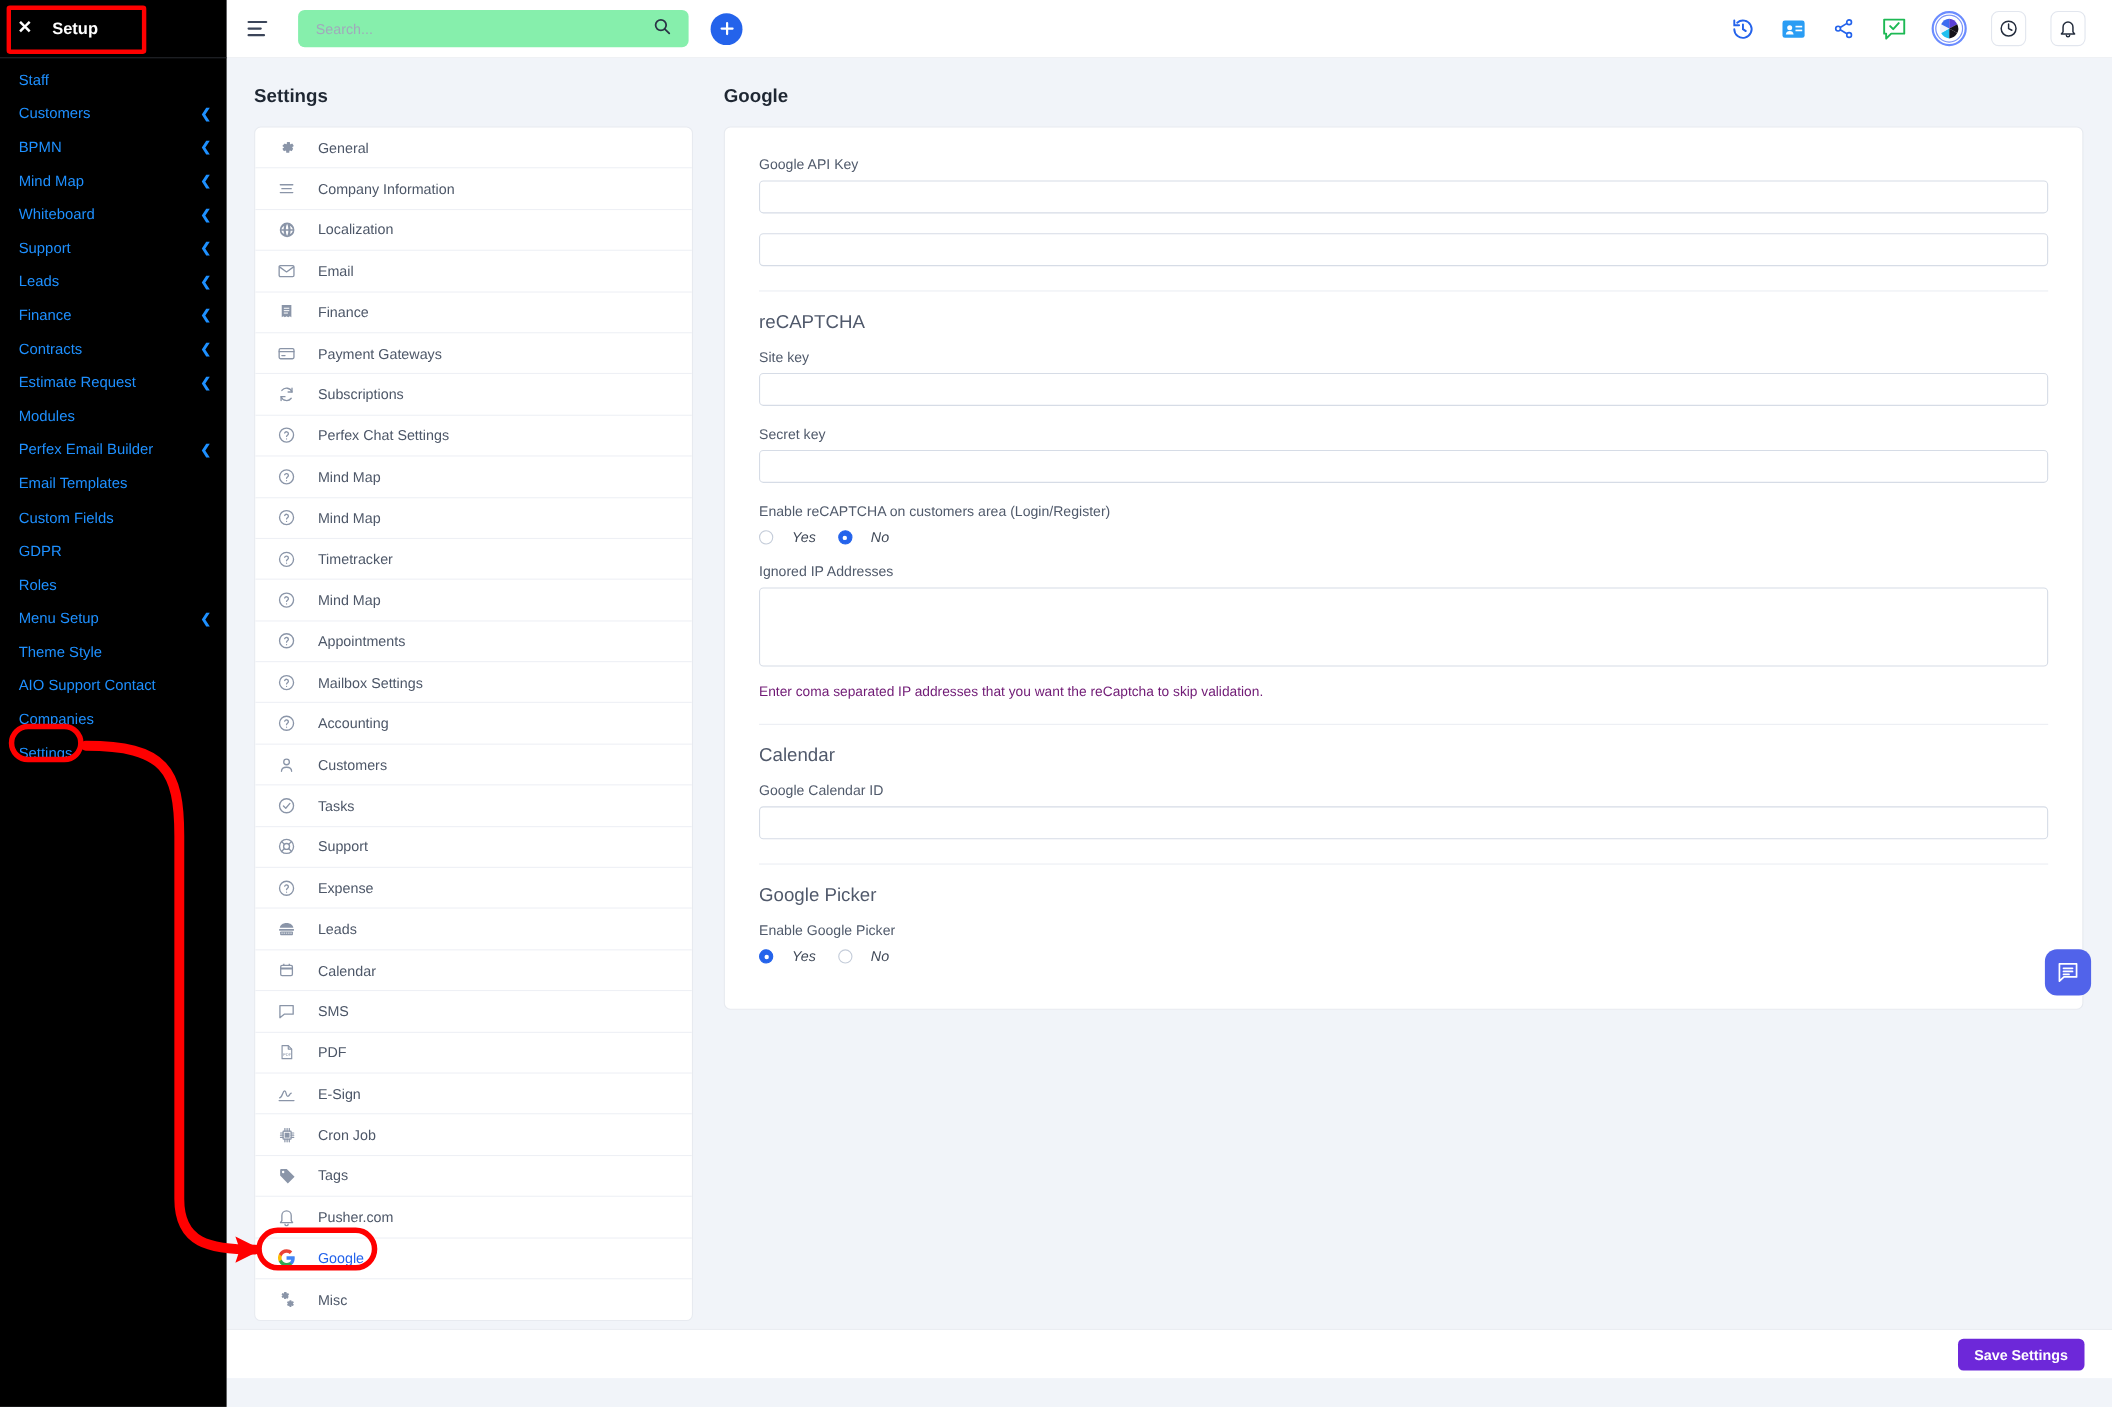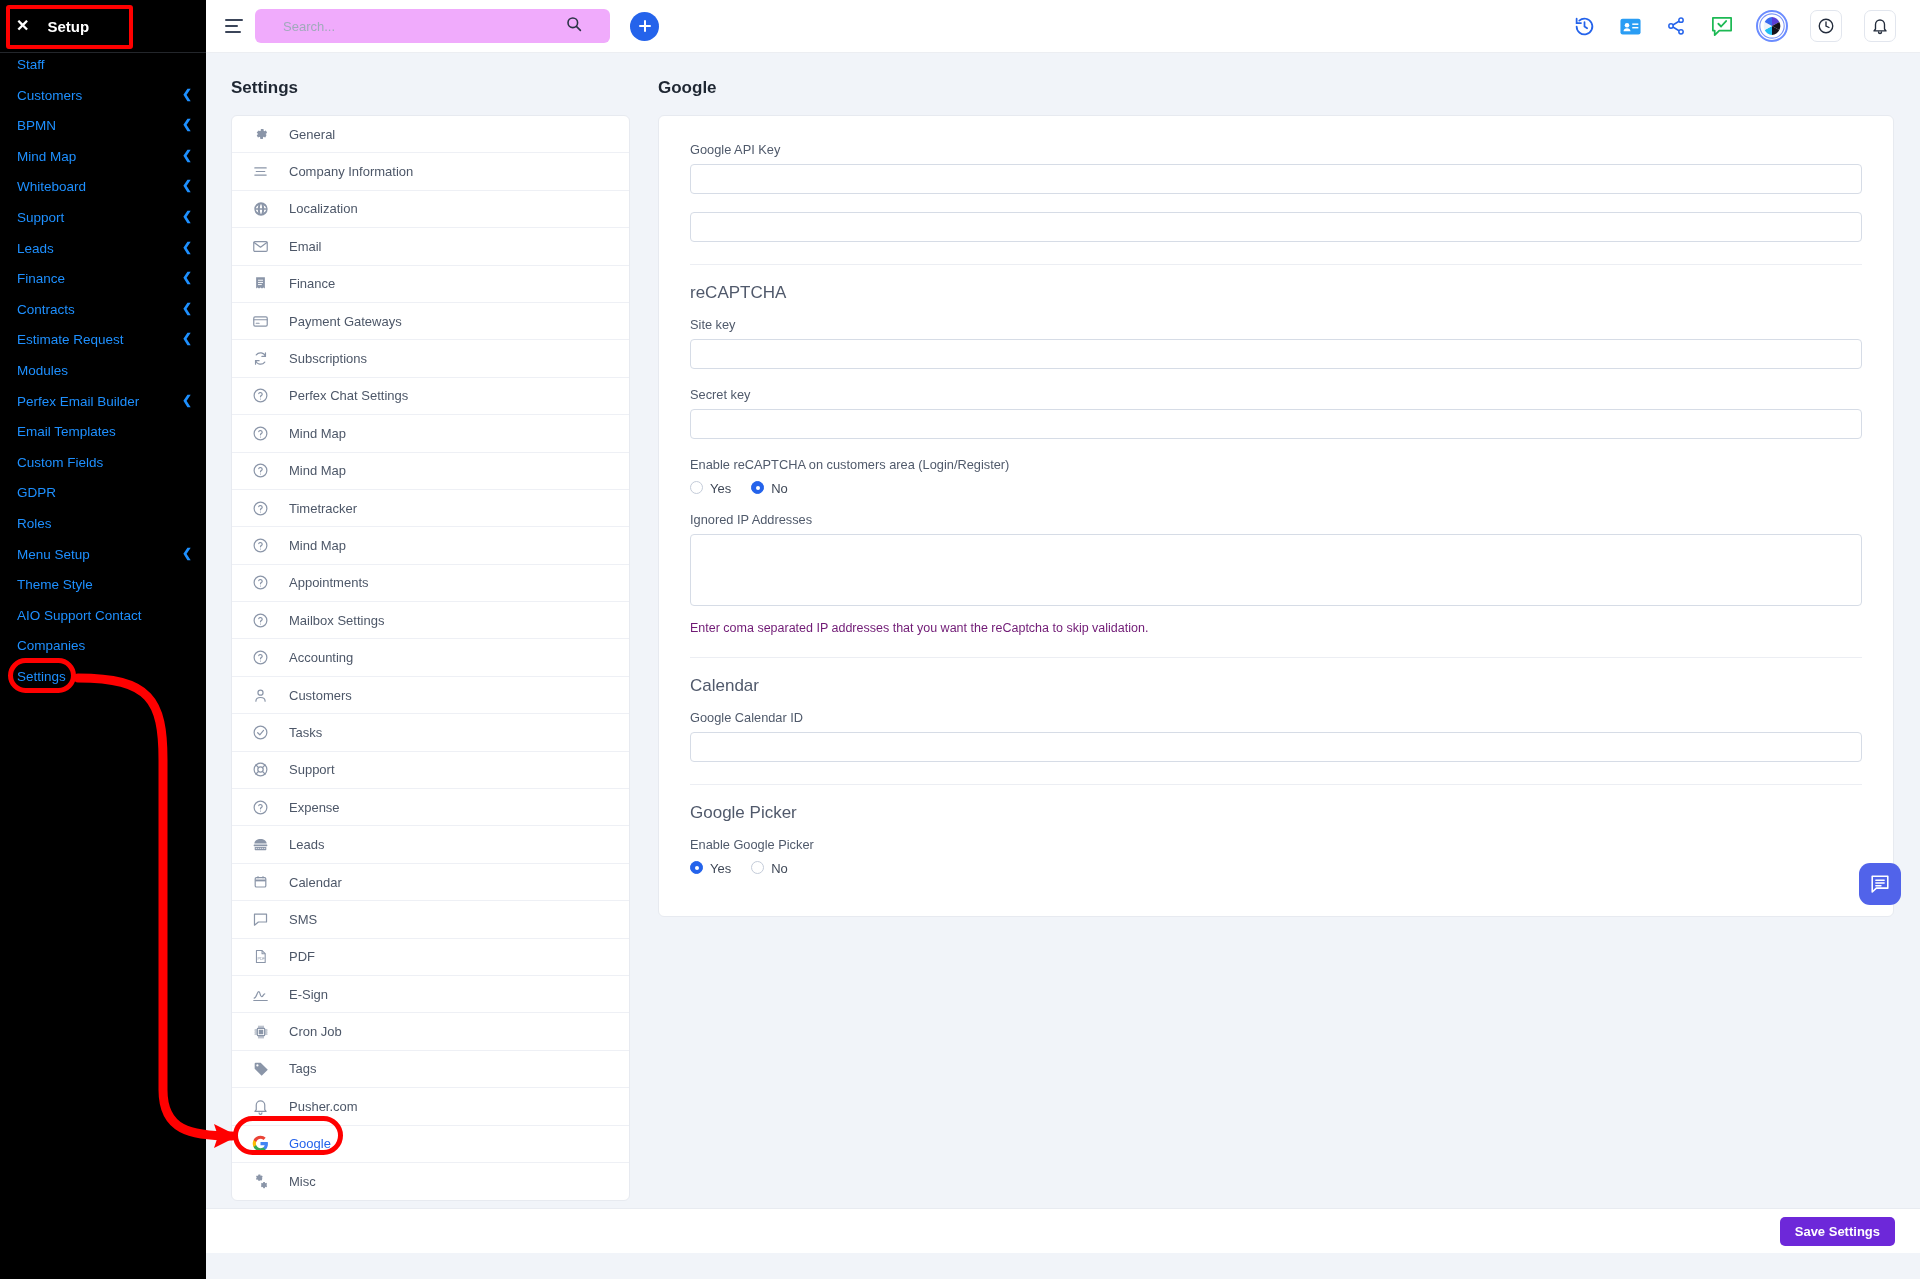--- a/index.html
+++ b/index.html
@@ -23,21 +23,21 @@
     padding-left: 16px; gap: 18px;
     border-bottom: 1px solid #23262b;
   }
   .side-head .x-ico {
     color: #ffffff; font-size: 16px; font-weight: 700; line-height: 1;
   }
   .side-head .setup-lbl {
     color: #ffffff; font-size: 15px; font-weight: 700;
   }
   .side-link {
-    display: flex; align-items: flex-start; justify-content: space-between;
+    display: flex; align-items: center; justify-content: space-between;
     height: 30.6px; padding: 0 14px 0 17px;
     color: #1e90ff; font-size: 13.5px; white-space: nowrap;
   }
   .side-link .chev {
     font-size: 12px; font-weight: 700; color: #1e90ff; line-height: 1;
   }
   .side-list { padding-top: 4px; }
 
   
   #setup-hl {
@@ -78,23 +78,23 @@
     margin-left: 19px; width: 18px; height: 14px;
     display: flex; flex-direction: column; justify-content: space-between;
     cursor: pointer;
   }
   .hamb i { display:block; height: 2px; background: #3b4559; border-radius: 1px; }
   .hamb i:nth-child(1){ width: 18px; }
   .hamb i:nth-child(2){ width: 13px; }
   .hamb i:nth-child(3){ width: 16px; }
 
   .searchwrap {
-    margin-left: 12px; width: 355px; height: 34px;
-    background: #f0abfc; border-radius: 6px;
-    display: flex; align-items: center; padding: 0 28px;
+    margin-left: 28px; width: 355px; height: 34px;
+    background: #86efac; border-radius: 6px;
+    display: flex; align-items: center; padding: 0 16px;
   }
   .searchwrap input {
     flex: 1; border: none; outline: none; background: transparent;
     font-size: 13px; color: #4a5568; font-family: "Liberation Sans", sans-serif;
   }
   .searchwrap input::placeholder { color: #a0aabb; }
   .plusbtn {
     margin-left: 20px; width: 29px; height: 29px; border-radius: 50%;
     background: #2463eb; color: #fff; display: flex;
     align-items: center; justify-content: center;
@@ -155,21 +155,21 @@
   }
   .fld-input {
     width: 100%; height: 30px; border: 1px solid #d6dce6; border-radius: 4px;
     background: #fff; outline: none; padding: 0 10px;
     font-size: 13px; color: #333; font-family: "Liberation Sans", sans-serif;
   }
   .fld { margin-bottom: 18px; }
   .hr { border: none; border-top: 1px solid #eceef3; margin: 22px 0 18px 0; }
   .sec-title { font-size: 17px; color: #50596b; font-weight: 400; margin-bottom: 14px; }
   .radio-row { display: flex; align-items: center; gap: 10px; margin-top: 9px; }
-  .radio-opt { display: flex; align-items: flex-start; gap: 7px; font-size: 13px; color: #3f4857; cursor: pointer; }
+  .radio-opt { display: flex; align-items: center; gap: 17px; font-size: 13px; color: #3f4857; cursor: pointer; font-style: italic; }
   .rdo {
     width: 13px; height: 13px; border-radius: 50%;
     border: 1px solid #c4ccd9; background: #fff; flex: 0 0 13px;
     display: flex; align-items: center; justify-content: center;
   }
   .rdo.on { border: 1px solid #2463eb; background: #2463eb; }
   .rdo.on::after { content:""; width: 4px; height: 4px; border-radius: 50%; background: #fff; }
   .ta {
     width: 100%; height: 72px; border: 1px solid #d6dce6; border-radius: 4px;
     outline: none; padding: 8px 10px; resize: none;

